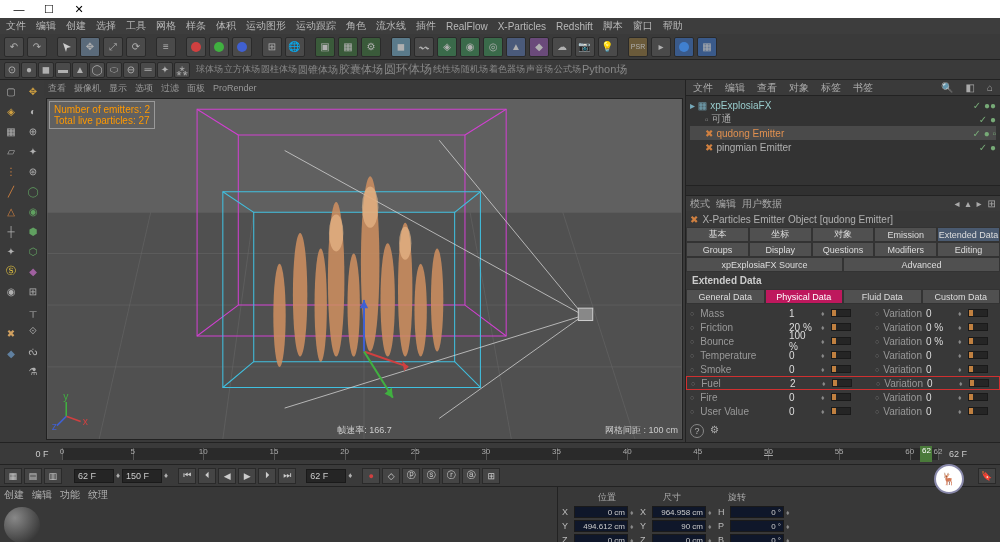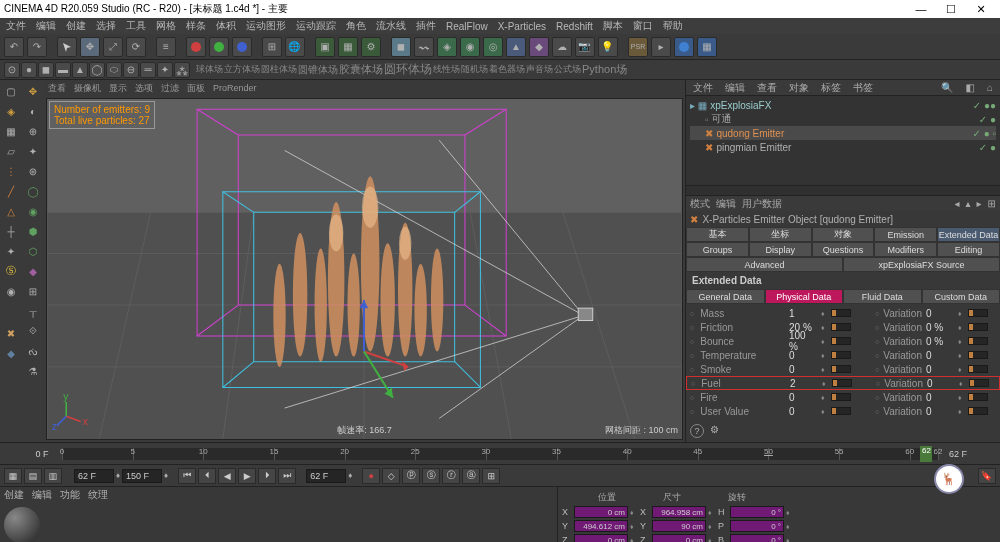--- a/index.html
+++ b/index.html
@@ -70,30 +70,29 @@
 .bottom-area{height:76px;background:#383838;display:flex;border-top:1px solid #222}
 .mat-tabs{width:558px;border-right:1px solid #222;display:flex;flex-direction:column}
 .mat-tab-row{height:16px;display:flex;align-items:center;padding:0 4px;gap:8px}
 .mat-content{flex:1;padding:4px;display:flex;align-items:flex-start}
 .mat-ball{width:36px;height:36px;border-radius:50%;background:radial-gradient(circle at 30% 30%,#888,#222)}
 .coords{flex:1;padding:4px;display:flex;flex-direction:column;gap:1px}
 .coord-header{display:flex;gap:1px;padding:0 2px}
 .coord-header span{font-size:9px;color:#aaa}
 .coord-row{display:flex;gap:2px;align-items:center;height:14px}
 .coord-row .cl{width:10px;font-size:9px;color:#bbb}
-.coord-row .cf{width:54px;height:12px;background:#701a75;border:1px solid #1a1a1a;font-size:8px;color:#ccc;padding:0 2px;display:flex;align-items:center;justify-content:flex-end}
+.coord-row .cf{width:54px;height:12px;background:#0f172a;border:1px solid #1a1a1a;font-size:8px;color:#ccc;padding:0 2px;display:flex;align-items:center;justify-content:flex-end}
 .coord-row .cs{width:8px;color:#888;font-size:7px}
 .corner-badge{position:absolute;right:36px;bottom:48px;width:30px;height:30px;border-radius:50%;background:#fff;border:2px solid #88a;display:flex;align-items:center;justify-content:center;font-size:12px}
 svg{display:block}
 </style>
 </head>
 <body>
 
 <div class="titlebar">
-  <span class="title">CINEMA 4D R20.059 Studio (RC - R20) - [未标题 1.c4d *] - 主要</span>
   <div class="winbtn">—</div>
   <div class="winbtn">☐</div>
   <div class="winbtn">✕</div>
 </div>
 
 <div class="menubar">
   <span>文件</span>
   <span>编辑</span>
   <span>创建</span>
   <span>选择</span>
@@ -314,21 +313,21 @@
         <g transform="translate(18,308)" stroke-width="1.5">
           <line x1="0" y1="0" x2="14" y2="5" stroke="#d04040"></line>
           <line x1="0" y1="0" x2="0" y2="-14" stroke="#40b040"></line>
           <line x1="0" y1="0" x2="-9" y2="9" stroke="#4060d0"></line>
           <text x="16" y="8" fill="#d04040" font-size="7">x</text>
           <text x="-3" y="-16" fill="#40b040" font-size="7">y</text>
           <text x="-14" y="13" fill="#4060d0" font-size="7">z</text>
         </g>
       </svg>
       <div class="vp-info">
-        <div>Number of emitters: 9</div>
+        <div>Number of emitters: 2</div>
         <div>Total live particles: 27</div>
       </div>
       <div class="vp-bottom">帧速率: 166.7</div>
       <div class="vp-br">网格间距 : 100 cm</div>
     </div>
   </div>
 
   <div class="right-panel">
     <div class="rp-tabs">
       <span>文件</span>
@@ -387,22 +386,22 @@
       <div class="attr-tab">基本</div>
       <div class="attr-tab">坐标</div>
       <div class="attr-tab">对象</div>
       <div class="attr-tab">Emission</div>
       <div class="attr-tab blue">Extended Data</div>
       <div class="attr-tab">Groups</div>
       <div class="attr-tab">Display</div>
       <div class="attr-tab">Questions</div>
       <div class="attr-tab">Modifiers</div>
       <div class="attr-tab">Editing</div>
+      <div class="attr-tab">xpExplosiaFX Source</div>
       <div class="attr-tab">Advanced</div>
-      <div class="attr-tab">xpExplosiaFX Source</div>
     </div>
     <div class="attr-section-title">Extended Data</div>
     <div class="attr-subtabs">
       <div class="attr-subtab">General Data</div>
       <div class="attr-subtab active">Physical Data</div>
       <div class="attr-subtab">Fluid Data</div>
       <div class="attr-subtab">Custom Data</div>
     </div>
     <div class="param-list" id="param-list">
         <div class="param-row">

